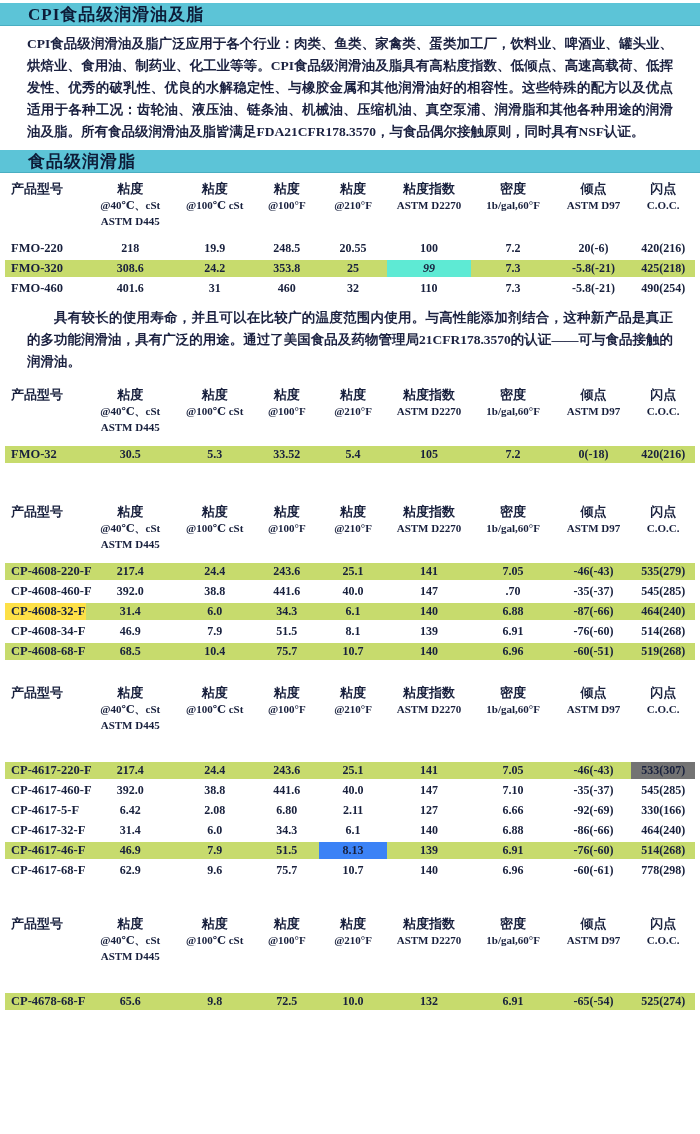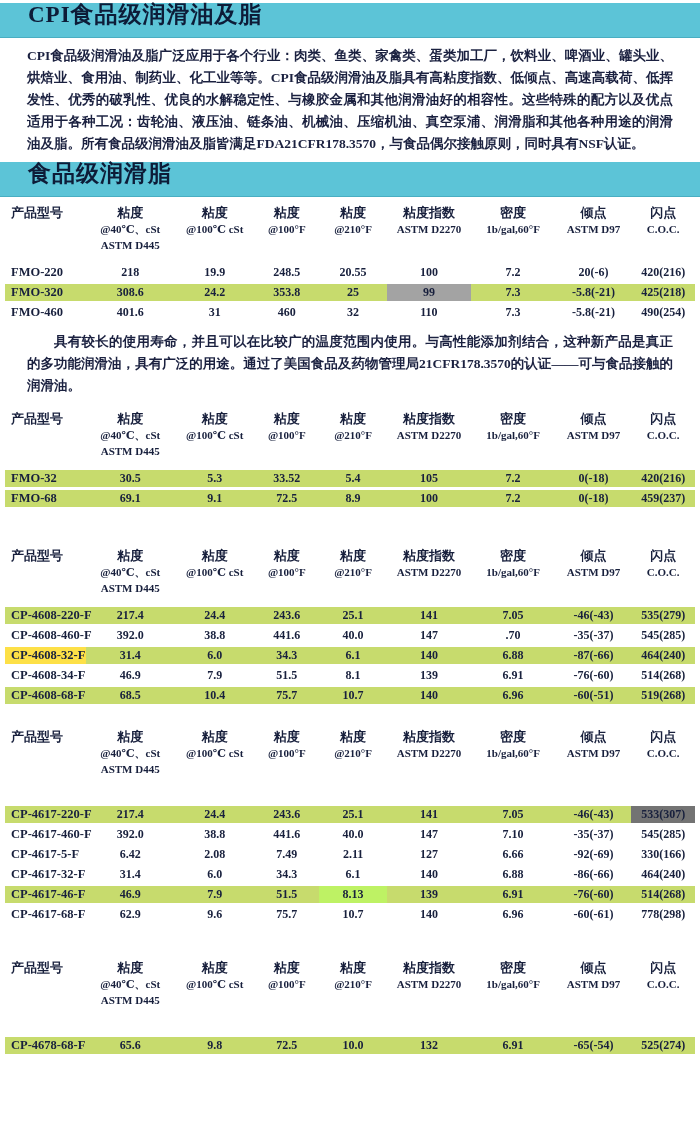--- a/index.html
+++ b/index.html
@@ -4,22 +4,22 @@
 <style>
   * { margin:0; padding:0; box-sizing:border-box; }
   html,body { background:#ffffff; }
   body {
     width:700px; height:1134px; overflow:hidden;
     font-family:"Liberation Serif","DejaVu Serif",serif;
     color:#1b2140; font-weight:bold;
   }
   .page { width:700px; height:1134px; position:relative; }
   .titlebar {
-    height:35px; margin-top:3px; padding:1px 0 0 28px;
-    font-size:23px; line-height:21px; letter-spacing:1px;
+    height:23px; margin-top:3px; padding:1px 0 0 28px;
+    font-size:17px; line-height:21px; letter-spacing:1px;
     color:#0d1c38; border-bottom:1px solid #49aec2;
   }
   .para {
     margin:7px 27px 0 27px;
     font-size:13.5px; line-height:22px; text-align:justify;
     color:#1b2140;
   }
   .para.indent { text-indent:2em; }
   .titlebar.second { margin-top:7px; }
   .tablewrap { margin-top:6px; }
@@ -122,21 +122,21 @@
             <td>7.2</td>
             <td>20(-6)</td>
             <td>420(216)</td>
           </tr>
           <tr>
             <td class="model" style="background: rgb(199, 219, 109);">FMO-320</td>
             <td style="background: rgb(199, 219, 109);">308.6</td>
             <td style="background: rgb(199, 219, 109);">24.2</td>
             <td style="background: rgb(199, 219, 109);">353.8</td>
             <td style="background: rgb(199, 219, 109);">25</td>
-            <td style="background: #a3a3a3;">99</td>
+            <td style="background: #5eead4; font-style: italic;">99</td>
             <td style="background: rgb(199, 219, 109);">7.3</td>
             <td style="background: rgb(199, 219, 109);">-5.8(-21)</td>
             <td style="background: rgb(199, 219, 109);">425(218)</td>
           </tr>
           <tr>
             <td class="model">FMO-460</td>
             <td>401.6</td>
             <td>31</td>
             <td>460</td>
             <td>32</td>
@@ -207,31 +207,20 @@
             <td class="model" style="background: rgb(199, 219, 109);">FMO-32</td>
             <td style="background: rgb(199, 219, 109);">30.5</td>
             <td style="background: rgb(199, 219, 109);">5.3</td>
             <td style="background: rgb(199, 219, 109);">33.52</td>
             <td style="background: rgb(199, 219, 109);">5.4</td>
             <td style="background: rgb(199, 219, 109);">105</td>
             <td style="background: rgb(199, 219, 109);">7.2</td>
             <td style="background: rgb(199, 219, 109);">0(-18)</td>
             <td style="background: rgb(199, 219, 109);">420(216)</td>
           </tr>
-          <tr>
-            <td class="model" style="background: rgb(199, 219, 109);">FMO-68</td>
-            <td style="background: rgb(199, 219, 109);">69.1</td>
-            <td style="background: rgb(199, 219, 109);">9.1</td>
-            <td style="background: rgb(199, 219, 109);">72.5</td>
-            <td style="background: rgb(199, 219, 109);">8.9</td>
-            <td style="background: rgb(199, 219, 109);">100</td>
-            <td style="background: rgb(199, 219, 109);">7.2</td>
-            <td style="background: rgb(199, 219, 109);">0(-18)</td>
-            <td style="background: rgb(199, 219, 109);">459(237)</td>
-          </tr>
         </tbody>
       </table>
     </div>
 
   <div class="tablewrap" id="t3">
       <table class="spec">
         <colgroup>
           <col style="width: 11.7%;">
           <col style="width: 12.9%;">
           <col style="width: 11.6%;">
@@ -411,21 +400,21 @@
             <td>40.0</td>
             <td>147</td>
             <td>7.10</td>
             <td>-35(-37)</td>
             <td>545(285)</td>
           </tr>
           <tr>
             <td class="model">CP-4617-5-F</td>
             <td>6.42</td>
             <td>2.08</td>
-            <td>7.49</td>
+            <td>6.80</td>
             <td>2.11</td>
             <td>127</td>
             <td>6.66</td>
             <td>-92(-69)</td>
             <td>330(166)</td>
           </tr>
           <tr>
             <td class="model">CP-4617-32-F</td>
             <td>31.4</td>
             <td>6.0</td>
@@ -434,21 +423,21 @@
             <td>140</td>
             <td>6.88</td>
             <td>-86(-66)</td>
             <td>464(240)</td>
           </tr>
           <tr>
             <td class="model" style="background: rgb(199, 219, 109);">CP-4617-46-F</td>
             <td style="background: rgb(199, 219, 109);">46.9</td>
             <td style="background: rgb(199, 219, 109);">7.9</td>
             <td style="background: rgb(199, 219, 109);">51.5</td>
-            <td style="background: #bef264;">8.13</td>
+            <td style="background: #3b82f6;">8.13</td>
             <td style="background: rgb(199, 219, 109);">139</td>
             <td style="background: rgb(199, 219, 109);">6.91</td>
             <td style="background: rgb(199, 219, 109);">-76(-60)</td>
             <td style="background: rgb(199, 219, 109);">514(268)</td>
           </tr>
           <tr>
             <td class="model">CP-4617-68-F</td>
             <td>62.9</td>
             <td>9.6</td>
             <td>75.7</td>

